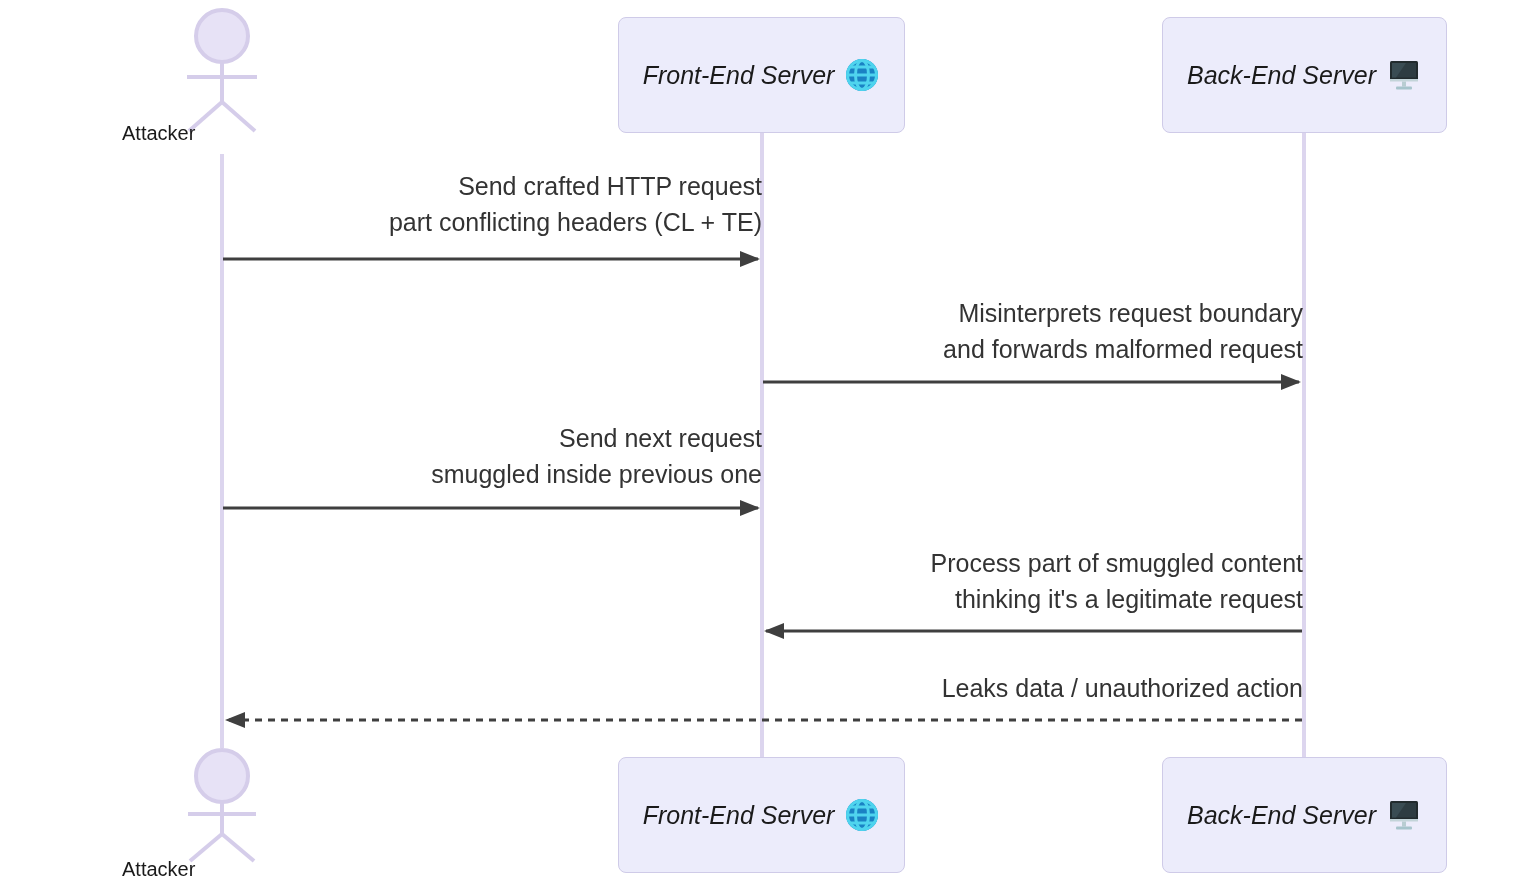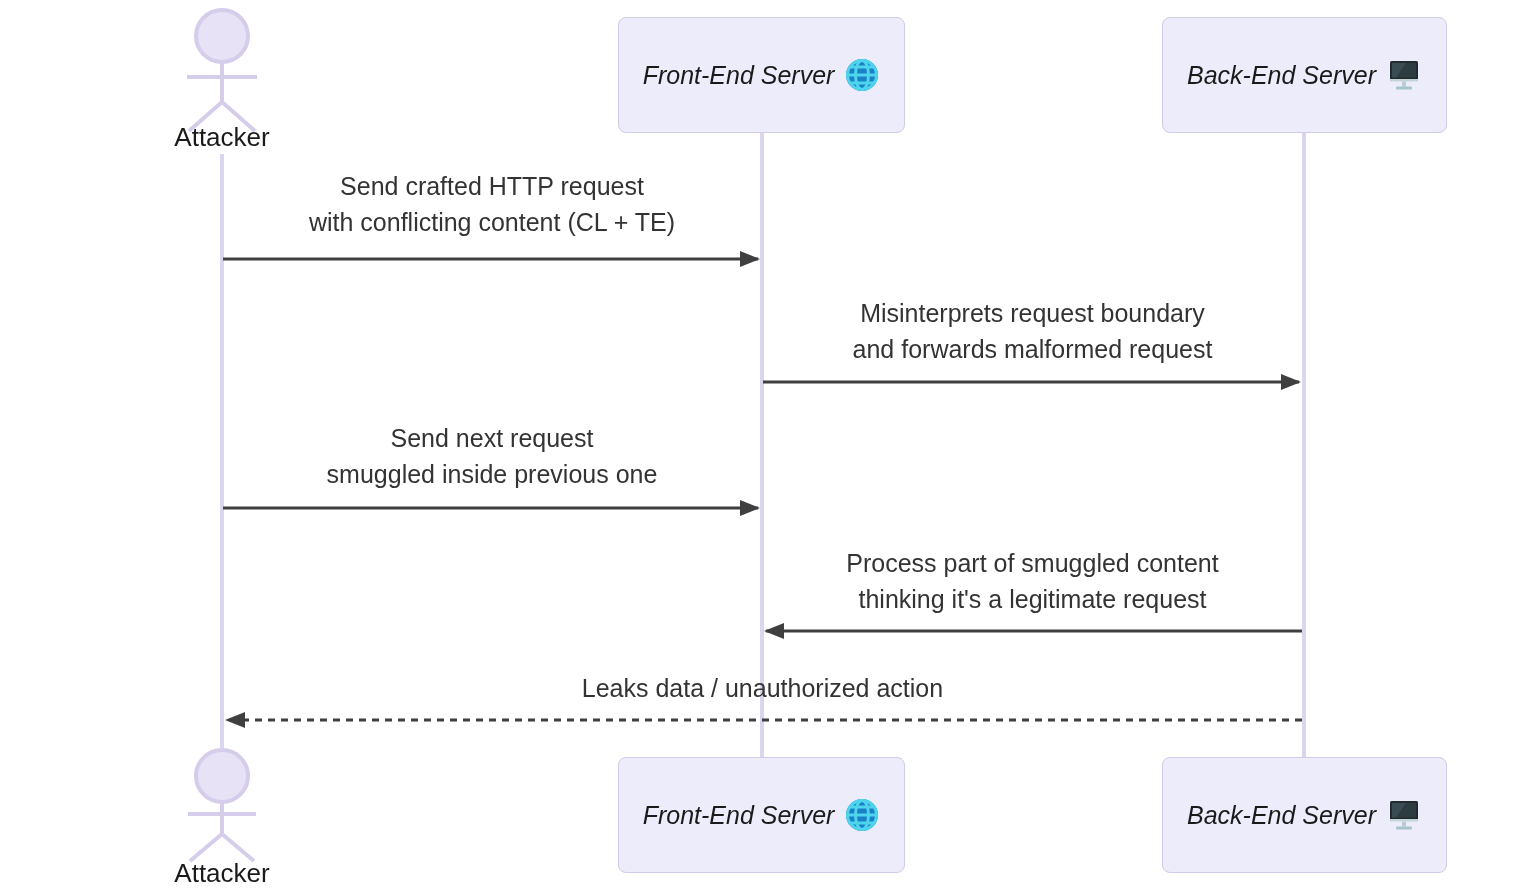--- a/index.html
+++ b/index.html
@@ -38,28 +38,28 @@
   .pbox .plabel {
     font-size: 25px;
     color: #1a1a1a;
     white-space: nowrap;
     font-style: italic;
   }
   .pbox svg { flex: 0 0 auto; }
   .actor-label {
     position: absolute;
     width: 200px;
-    text-align: center;
-    font-size: 26px;
+    text-align: left;
+    font-size: 20px;
     color: #1a1a1a;
     z-index: 2;
   }
   .msg {
     position: absolute;
-    text-align: center;
+    text-align: right;
     font-size: 25px;
     line-height: 36px;
     color: #333333;
     z-index: 3;
   }
   .msg span { display: block; white-space: nowrap; }
 </style>
 </head>
 <body>
 
@@ -149,21 +149,21 @@
       <rect x="6" y="6" width="24" height="14.5" fill="#2e3c42"></rect>
       <polygon points="6,6 20,6 10,20.5 6,20.5" fill="#3a4c53"></polygon>
       <rect x="4" y="22" width="28" height="2.5" fill="#c3d4d9"></rect>
       <rect x="16" y="24.5" width="4" height="5" fill="#b9cdd2"></rect>
       <rect x="10" y="29.5" width="16" height="3" rx="1" fill="#a7c4cc"></rect>
     </svg>
   </div>
 
   <div class="msg" style="left:222px; top:168px; width:540px;">
     <span>Send crafted HTTP request</span>
-    <span>with conflicting content (CL + TE)</span>
+    <span>part conflicting headers (CL + TE)</span>
   </div>
 
   <div class="msg" style="left:222px; top:420px; width:540px;">
     <span>Send next request</span>
     <span>smuggled inside previous one</span>
   </div>
 
   <div class="msg" style="left:762px; top:295px; width:541px;">
     <span>Misinterprets request boundary</span>
     <span>and forwards malformed request</span>

